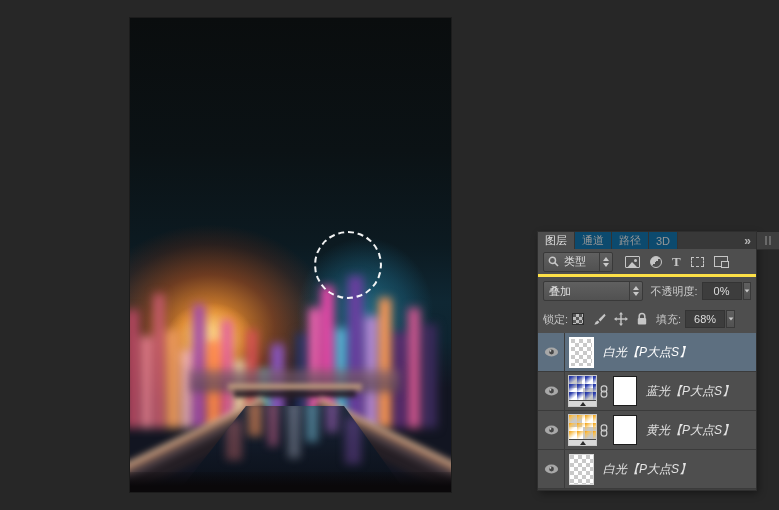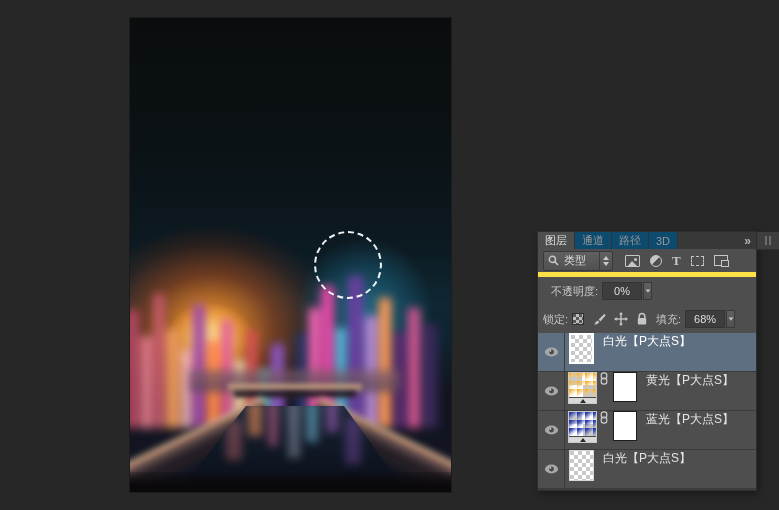--- a/index.html
+++ b/index.html
@@ -86,21 +86,21 @@
   .tabbar { height:17px; background:#383838; display:flex; align-items:stretch; }
   .tab {
     display:flex; align-items:center; padding:0 7px; background:#0c4a6e;
     color:#979797; border-right:1px solid #333; font-size:11px; cursor:default;
   }
   .tab.active { background:#4e4e4e; color:#e2e2e2; }
   .collapse { margin-left:auto; display:flex; align-items:center; padding:0 6px;
     color:#b5b5b5; font-size:12px; font-weight:bold; letter-spacing:-1px; }
 
   .crow { height:28px; display:flex; align-items:center; padding:0 5px; }
-  .row-filter { border-bottom:5px solid #fde047; }
+  .row-filter { border-bottom:3px solid #fde047; }
   .dropdown {
     height:20px; background:linear-gradient(#606060,#515151);
     border:1px solid #393939; border-radius:2px; display:flex; align-items:center;
   }
   .dd-text { padding:0 5px; color:#dfdfdf; flex:1; white-space:nowrap; overflow:hidden; }
   .dd-arrows {
     width:13px; align-self:stretch; border-left:1px solid #3c3c3c;
     display:flex; flex-direction:column; align-items:center; justify-content:center; gap:2px;
   }
   .tri-up   { width:0; height:0; border-left:3px solid transparent; border-right:3px solid transparent; border-bottom:4px solid #c9c9c9; }
@@ -130,22 +130,22 @@
     background:linear-gradient(135deg,#c6c6c6 50%, rgba(0,0,0,0) 50%); }
   .icon-T { font-family:"Liberation Serif", serif; font-weight:bold; font-size:13px; color:#c6c6c6; line-height:12px; }
   .icon-shape { width:13px; height:10px; border:1px dashed #c6c6c6; }
   .icon-so { width:14px; height:11px; border:1px solid #c6c6c6; position:relative; }
   .icon-so::after { content:""; position:absolute; right:-2px; bottom:-2px; width:6px; height:5px; background:#4e4e4e; border:1px solid #c6c6c6; }
   .icon-checker { width:12px; height:12px; border:1px solid #2f2f2f;
     background:repeating-conic-gradient(#bdbdbd 0% 25%, #585858 0% 50%) 0 0/6px 6px; }
 
   
   .llist { height:157px; background:#3f3f3f; }
-  .lrow { height:39px; display:flex; align-items:flex-start; background:#4e4e4e;
-    border-bottom:1px solid #3b3b3b; }
+  .lrow { height:39px; display:flex; align-items:center; background:#4e4e4e;
+    border-bottom:1px solid #3b3b3b;font-style:italic; }
   .lrow.selected { background:#5d6f80; }
   .eye-cell { width:27px; align-self:stretch; display:flex; align-items:center;
     justify-content:center; border-right:1px solid #3b3b3b; }
   .thumb-plain { width:25px; height:31px; margin-left:4px;
     background:repeating-conic-gradient(#ffffff 0% 25%, #c9c9c9 0% 50%) 0 0/8px 8px; }
   .tb-sel { border:2px solid #fff; }
   .tb-norm { border:1px solid #d6d6d6; }
   .gthumb { width:29px; height:32px; margin-left:3px; border:1px solid #c9c9c9;
     display:flex; flex-direction:column; background:#fff; }
   .gfx { flex:1;
@@ -257,20 +257,27 @@
     <div class="ficons">
       <span class="icon-img"></span>
       <span class="icon-adj"></span>
       <span class="icon-T">T</span>
       <span class="icon-shape"></span>
       <span class="icon-so"></span>
     </div>
   </div>
 
   <div class="crow">
+    <div class="dropdown blend-dd">
+      <span class="dd-text">叠加</span>
+      <span class="dd-arrows">
+        <i class="tri-up"></i>
+          <i class="tri-down"></i>
+      </span>
+    </div>
     <span class="flabel">不透明度:</span>
     <span class="vbox">0%</span>
     <span class="varrow">
         <i class="tri-down"></i>
       </span>
   </div>
 
   <div class="crow">
     <span class="flabel" style="margin-left:0">锁定:</span>
     <div class="licons">
@@ -315,53 +322,53 @@
 
     <div class="lrow">
       <span class="eye-cell">
         <svg width="15" height="10" viewBox="0 0 15 10">
           <ellipse cx="7.5" cy="5" rx="6.6" ry="4.4" fill="#a8a8a8"></ellipse>
           <circle cx="7.5" cy="5" r="2.4" fill="#474747"></circle>
           <circle cx="6.4" cy="3.8" r="0.9" fill="#d8d8d8"></circle>
         </svg>
       </span>
       <span class="gthumb">
-        <span class="gfx gfx-yellow"></span>
+        <span class="gfx gfx-blue"></span>
           <span class="gbar"></span>
       </span>
       <span class="link-ico">
         <svg width="8" height="13" viewBox="0 0 8 13">
           <rect x="1.2" y="0.8" width="5.6" height="6.2" rx="2.4" fill="none" stroke="#cfcfcf" stroke-width="1.2"></rect>
           <rect x="1.2" y="6" width="5.6" height="6.2" rx="2.4" fill="none" stroke="#cfcfcf" stroke-width="1.2"></rect>
         </svg>
       </span>
       <span class="mask-thumb"></span>
-      <span class="lname">黄光【P大点S】</span>
+      <span class="lname">蓝光【P大点S】</span>
     </div>
 
     <div class="lrow">
       <span class="eye-cell">
         <svg width="15" height="10" viewBox="0 0 15 10">
           <ellipse cx="7.5" cy="5" rx="6.6" ry="4.4" fill="#a8a8a8"></ellipse>
           <circle cx="7.5" cy="5" r="2.4" fill="#474747"></circle>
           <circle cx="6.4" cy="3.8" r="0.9" fill="#d8d8d8"></circle>
         </svg>
       </span>
       <span class="gthumb">
-        <span class="gfx gfx-blue"></span>
+        <span class="gfx gfx-yellow"></span>
           <span class="gbar"></span>
       </span>
       <span class="link-ico">
         <svg width="8" height="13" viewBox="0 0 8 13">
           <rect x="1.2" y="0.8" width="5.6" height="6.2" rx="2.4" fill="none" stroke="#cfcfcf" stroke-width="1.2"></rect>
           <rect x="1.2" y="6" width="5.6" height="6.2" rx="2.4" fill="none" stroke="#cfcfcf" stroke-width="1.2"></rect>
         </svg>
       </span>
       <span class="mask-thumb"></span>
-      <span class="lname">蓝光【P大点S】</span>
+      <span class="lname">黄光【P大点S】</span>
     </div>
 
     <div class="lrow">
       <span class="eye-cell">
         <svg width="15" height="10" viewBox="0 0 15 10">
           <ellipse cx="7.5" cy="5" rx="6.6" ry="4.4" fill="#a8a8a8"></ellipse>
           <circle cx="7.5" cy="5" r="2.4" fill="#474747"></circle>
           <circle cx="6.4" cy="3.8" r="0.9" fill="#d8d8d8"></circle>
         </svg>
       </span>

